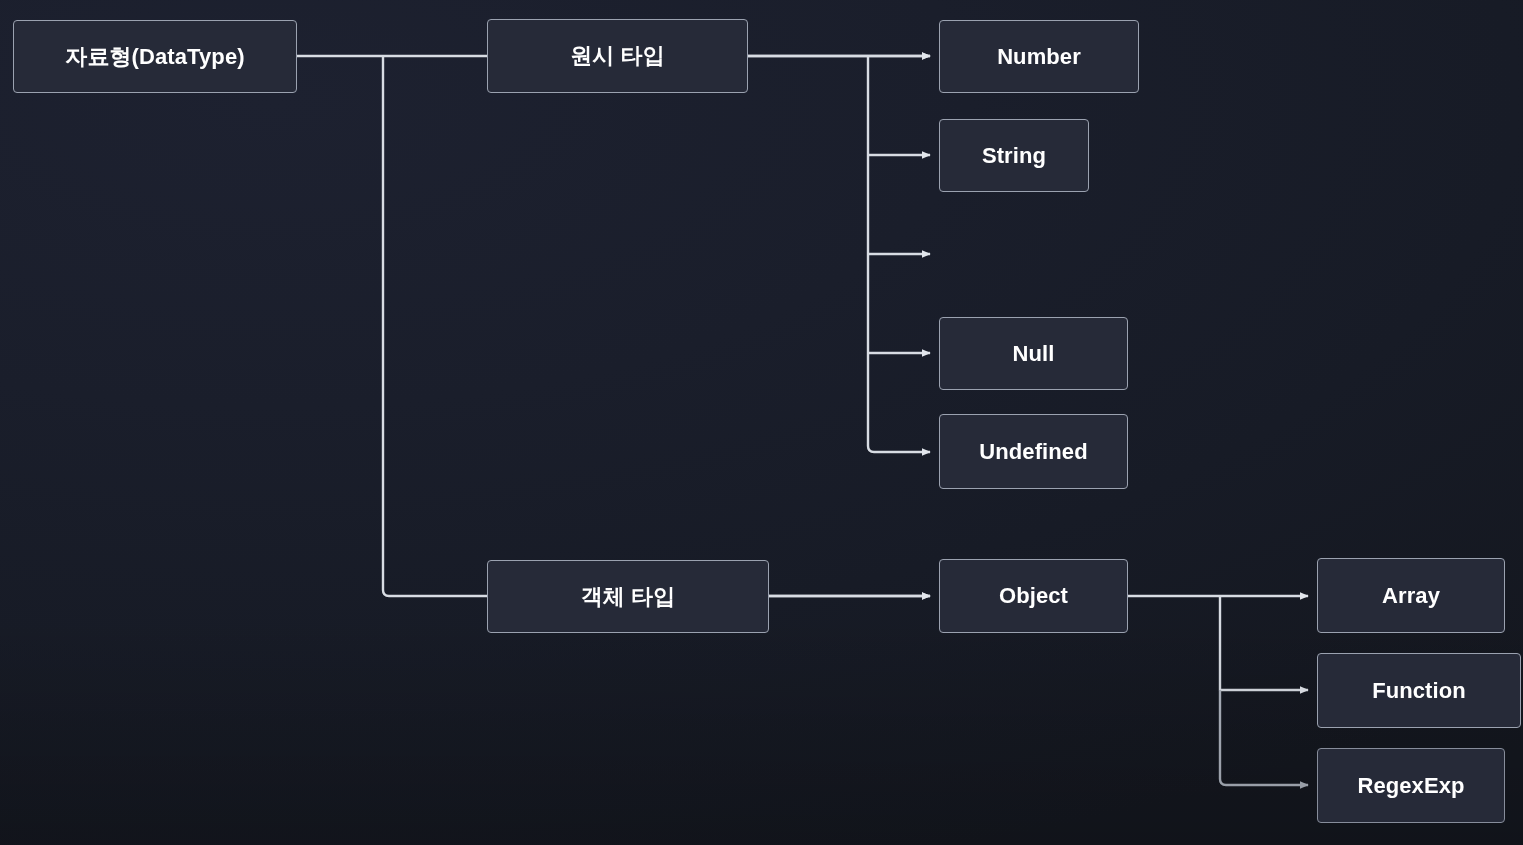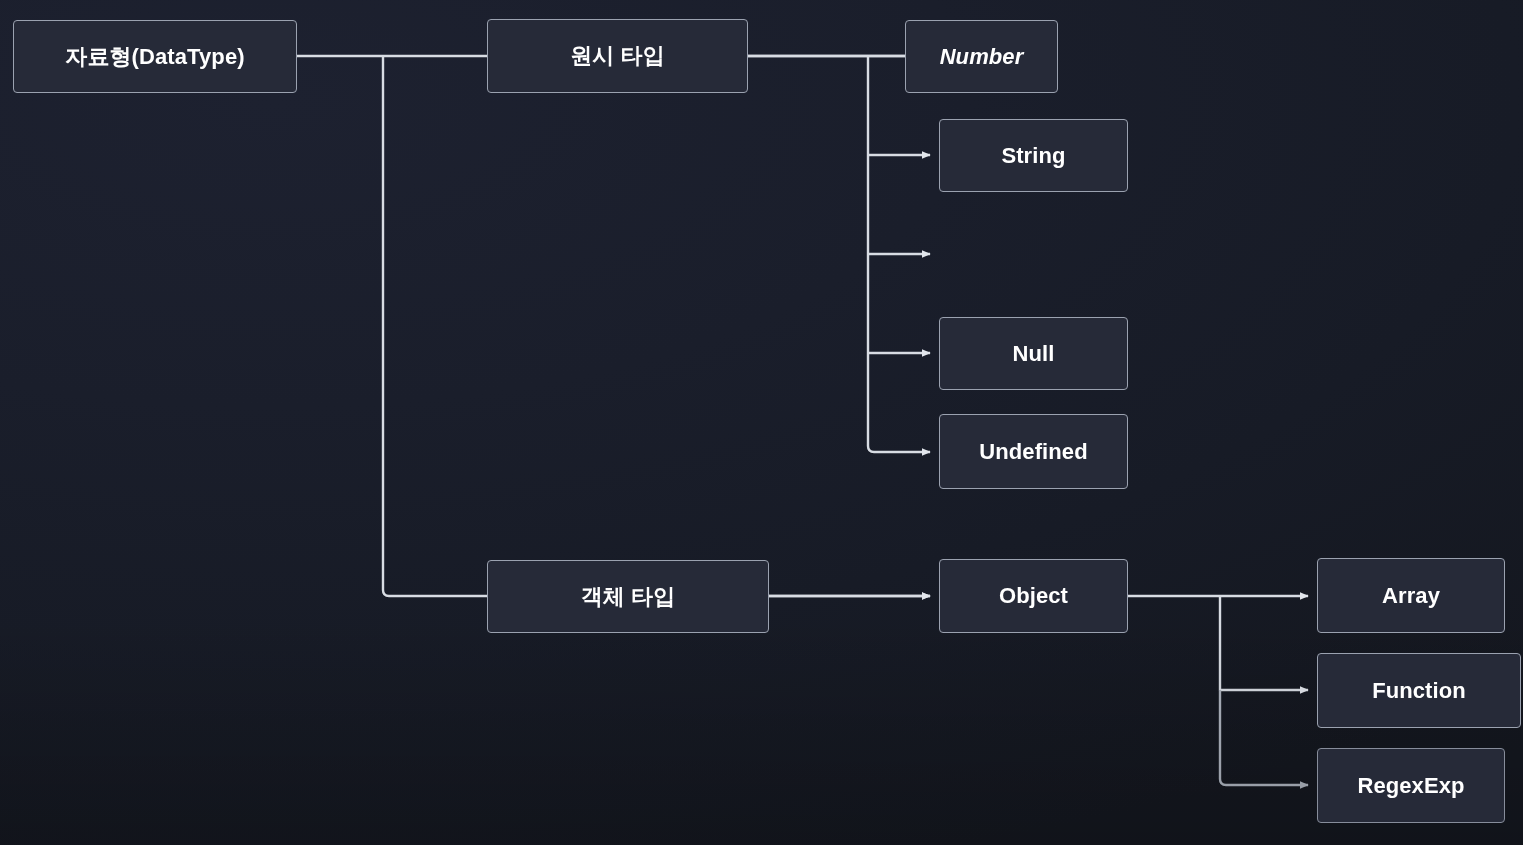--- a/index.html
+++ b/index.html
@@ -95,25 +95,25 @@
   </div>
 
   <div class="node" style="left:487px; top:19px; width:261px; height:74px;">
     <span class="label">원시 타입</span>
   </div>
 
   <div class="node" style="left:487px; top:560px; width:282px; height:73px;">
     <span class="label">객체 타입</span>
   </div>
 
-  <div class="node" style="left:905px; top:20px; width:153px; height:73px;font-style:italic;">
+  <div class="node" style="left:939px; top:20px; width:200px; height:73px;">
     <span class="label">Number</span>
   </div>
 
-  <div class="node" style="left:939px; top:119px; width:189px; height:73px;">
+  <div class="node" style="left:939px; top:119px; width:150px; height:73px;">
     <span class="label">String</span>
   </div>
 
 
   <div class="node" style="left:939px; top:317px; width:189px; height:73px;">
     <span class="label">Null</span>
   </div>
 
   <div class="node" style="left:939px; top:414px; width:189px; height:75px;">
     <span class="label">Undefined</span>

